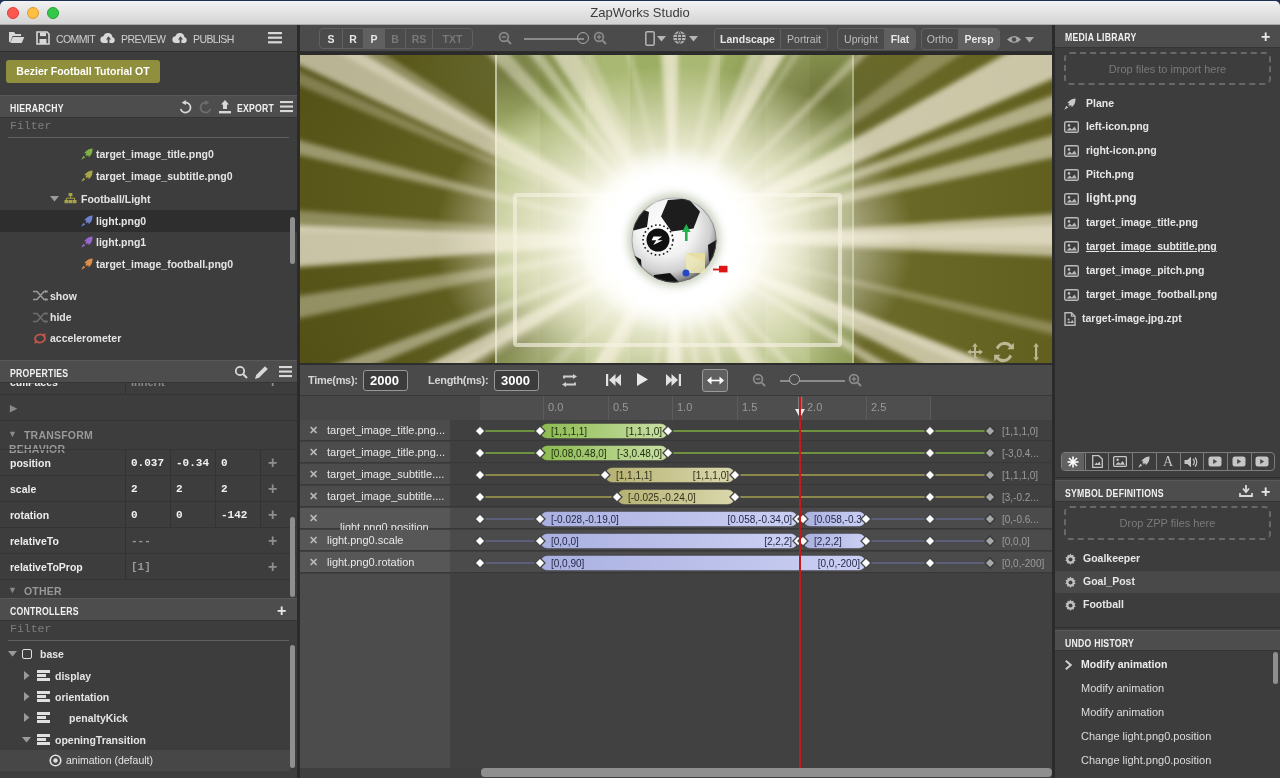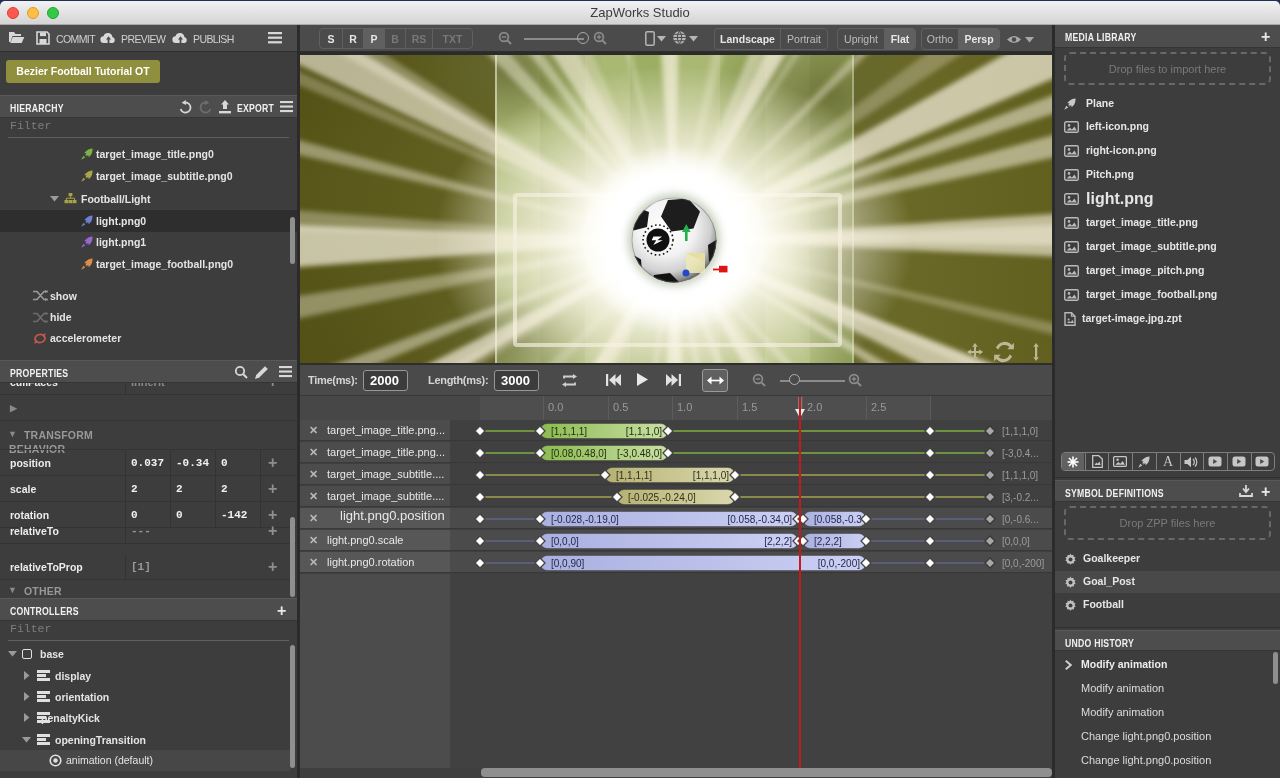--- a/index.html
+++ b/index.html
@@ -293,21 +293,21 @@
         <div class="plabel">rotation</div>
         <div class="pval" style="left:131px">0</div>
           <div class="pval" style="left:176px">0</div>
           <div class="pval" style="left:221px">-142</div>
         <div class="psep" style="left:125px"></div>
           <div class="psep" style="left:170px"></div>
           <div class="psep" style="left:215px"></div>
           <div class="psep" style="left:260px"></div>
         <div class="pplus">+</div>
       </div>
-      <div class="prow" style="top:135px;padding-left:36px;">
+      <div class="prow" style="top:145px;padding-left:36px;">
         <div class="plabel">relativeTo</div>
         <div class="pval" style="left:131px;color:#9a9a9a">---</div>
         <div class="psep" style="left:125px"></div>
         <div class="pplus">+</div>
       </div>
       <div class="prow" style="top:171px;">
         <div class="plabel">relativeToProp</div>
         <div class="pval" style="left:131px;color:#9a9a9a">[1]</div>
         <div class="psep" style="left:125px"></div>
         <div class="pplus">+</div>
@@ -351,21 +351,21 @@
       </svg>
       <div class="treetxt b" style="left:55px;top:638px">orientation</div>
       <svg class="ic" style="left:24px;top:661px" width="6" height="9" viewBox="0 0 6 9">
           <path d="M0 0v9L5.5 4.5z" fill="#9a9a9a"></path>
         </svg>
       <svg class="ic" style="left:37px;top:660px" width="13" height="11" viewBox="0 0 13 11">
         <rect x="0" y="0" width="13" height="3" fill="#e0e0e0"></rect>
           <rect x="0" y="4" width="9" height="3" fill="#e0e0e0"></rect>
           <rect x="0" y="8" width="13" height="3" fill="#e0e0e0"></rect>
       </svg>
-      <div class="treetxt b" style="left:41px;top:659px">penaltyKick</div>
+      <div class="treetxt b" style="left:69px;top:659px">penaltyKick</div>
       <svg class="ic" style="left:22px;top:685px" width="9" height="6" viewBox="0 0 9 6">
           <path d="M0 0h9L4.5 5.5z" fill="#9a9a9a"></path>
         </svg>
       <svg class="ic" style="left:37px;top:682px" width="13" height="11" viewBox="0 0 13 11">
         <rect x="0" y="0" width="13" height="3" fill="#e0e0e0"></rect>
           <rect x="0" y="4" width="9" height="3" fill="#e0e0e0"></rect>
           <rect x="0" y="8" width="13" height="3" fill="#e0e0e0"></rect>
       </svg>
       <div class="treetxt b" style="left:55px;top:681px">openingTransition</div>
       <svg class="ic" style="left:49px;top:702px" width="13" height="13" viewBox="0 0 13 13">
@@ -600,21 +600,21 @@
 <div class="abs" style="left:150px;top:44px;width:602px;height:21px;background:#404040;border-bottom:1px solid #383838"></div>
 <div class="abs" style="left:9px;top:48px;color:#b8b8b8;font-size:11px;font-weight:bold;">✕</div>
 <div class="abs" style="left:27px;top:48px;color:#e8e8e8;font-size:11px;white-space:nowrap;">target_image_subtitle....</div>
 <div class="abs" style="left:0;top:66px;width:150px;height:21px;background:#4c4c4c;border-bottom:1px solid #3a3a3a"></div>
 <div class="abs" style="left:150px;top:66px;width:602px;height:21px;background:#404040;border-bottom:1px solid #383838"></div>
 <div class="abs" style="left:9px;top:70px;color:#b8b8b8;font-size:11px;font-weight:bold;">✕</div>
 <div class="abs" style="left:27px;top:70px;color:#e8e8e8;font-size:11px;white-space:nowrap;">target_image_subtitle....</div>
 <div class="abs" style="left:0;top:88px;width:150px;height:21px;background:#575757;border-bottom:1px solid #3a3a3a"></div>
 <div class="abs" style="left:150px;top:88px;width:602px;height:21px;background:#4b4b4b;border-bottom:1px solid #383838"></div>
 <div class="abs" style="left:9px;top:92px;color:#b8b8b8;font-size:11px;font-weight:bold;">✕</div>
-<div class="abs" style="left:27px;top:88px;color:#e8e8e8;font-size:13px;white-space:nowrap;padding-left:13px;">light.png0.position</div>
+<div class="abs" style="left:27px;top:101px;color:#e8e8e8;font-size:11px;white-space:nowrap;padding-left:13px;">light.png0.position</div>
 <div class="abs" style="left:0;top:110px;width:150px;height:21px;background:#575757;border-bottom:1px solid #3a3a3a"></div>
 <div class="abs" style="left:150px;top:110px;width:602px;height:21px;background:#4b4b4b;border-bottom:1px solid #383838"></div>
 <div class="abs" style="left:9px;top:114px;color:#b8b8b8;font-size:11px;font-weight:bold;">✕</div>
 <div class="abs" style="left:27px;top:114px;color:#e8e8e8;font-size:11px;white-space:nowrap;">light.png0.scale</div>
 <div class="abs" style="left:0;top:132px;width:150px;height:21px;background:#575757;border-bottom:1px solid #3a3a3a"></div>
 <div class="abs" style="left:150px;top:132px;width:602px;height:21px;background:#4b4b4b;border-bottom:1px solid #383838"></div>
 <div class="abs" style="left:9px;top:136px;color:#b8b8b8;font-size:11px;font-weight:bold;">✕</div>
 <div class="abs" style="left:27px;top:136px;color:#e8e8e8;font-size:11px;white-space:nowrap;">light.png0.rotation</div>
 <div class="abs" style="left:0;top:154px;width:150px;height:194px;background:#4c4c4c"></div>
 <div class="abs" style="left:150px;top:154px;width:602px;height:194px;background:#414141"></div>
@@ -742,33 +742,33 @@
 <rect x="0.7" y="0.7" width="13.6" height="10.6" rx="1.5" fill="none" stroke="#b9b9b9" stroke-width="1.4"></rect>
 <circle cx="5" cy="4.4" r="1.3" fill="#b9b9b9"></circle>
 <path d="M2.5 9.5l3.2-3 2.2 2 2.6-3 2.3 4z" fill="#b9b9b9"></path>
 </svg>
 <div class="abs" style="left:31px;top:142px;font-size:10.5px;line-height:15px;font-weight:bold;color:#e6e6e6;white-space:nowrap;">Pitch.png</div>
 <svg class="ic" style="left:9px;top:168px" width="15" height="12" viewBox="0 0 15 12">
 <rect x="0.7" y="0.7" width="13.6" height="10.6" rx="1.5" fill="none" stroke="#b9b9b9" stroke-width="1.4"></rect>
 <circle cx="5" cy="4.4" r="1.3" fill="#b9b9b9"></circle>
 <path d="M2.5 9.5l3.2-3 2.2 2 2.6-3 2.3 4z" fill="#b9b9b9"></path>
 </svg>
-<div class="abs" style="left:31px;top:166px;font-size:16px;line-height:15px;font-weight:bold;color:#e6e6e6;white-space:nowrap;">light.png</div>
+<div class="abs" style="left:31px;top:166px;font-size:12px;line-height:15px;font-weight:bold;color:#e6e6e6;white-space:nowrap;">light.png</div>
 <svg class="ic" style="left:9px;top:192px" width="15" height="12" viewBox="0 0 15 12">
 <rect x="0.7" y="0.7" width="13.6" height="10.6" rx="1.5" fill="none" stroke="#b9b9b9" stroke-width="1.4"></rect>
 <circle cx="5" cy="4.4" r="1.3" fill="#b9b9b9"></circle>
 <path d="M2.5 9.5l3.2-3 2.2 2 2.6-3 2.3 4z" fill="#b9b9b9"></path>
 </svg>
 <div class="abs" style="left:31px;top:190px;font-size:10.5px;line-height:15px;font-weight:bold;color:#e6e6e6;white-space:nowrap;">target_image_title.png</div>
 <svg class="ic" style="left:9px;top:216px" width="15" height="12" viewBox="0 0 15 12">
 <rect x="0.7" y="0.7" width="13.6" height="10.6" rx="1.5" fill="none" stroke="#b9b9b9" stroke-width="1.4"></rect>
 <circle cx="5" cy="4.4" r="1.3" fill="#b9b9b9"></circle>
 <path d="M2.5 9.5l3.2-3 2.2 2 2.6-3 2.3 4z" fill="#b9b9b9"></path>
 </svg>
-<div class="abs" style="left:31px;top:214px;font-size:10.5px;line-height:15px;font-weight:bold;color:#e6e6e6;white-space:nowrap;">target_image_subtitle.png</div>
+<div class="abs" style="left:31px;top:214px;font-size:10.5px;line-height:15px;font-weight:bold;color:#e6e6e6;white-space:nowrap;text-decoration:underline;">target_image_subtitle.png</div>
 <svg class="ic" style="left:9px;top:240px" width="15" height="12" viewBox="0 0 15 12">
 <rect x="0.7" y="0.7" width="13.6" height="10.6" rx="1.5" fill="none" stroke="#b9b9b9" stroke-width="1.4"></rect>
 <circle cx="5" cy="4.4" r="1.3" fill="#b9b9b9"></circle>
 <path d="M2.5 9.5l3.2-3 2.2 2 2.6-3 2.3 4z" fill="#b9b9b9"></path>
 </svg>
 <div class="abs" style="left:31px;top:238px;font-size:10.5px;line-height:15px;font-weight:bold;color:#e6e6e6;white-space:nowrap;">target_image_pitch.png</div>
 <svg class="ic" style="left:9px;top:264px" width="15" height="12" viewBox="0 0 15 12">
 <rect x="0.7" y="0.7" width="13.6" height="10.6" rx="1.5" fill="none" stroke="#b9b9b9" stroke-width="1.4"></rect>
 <circle cx="5" cy="4.4" r="1.3" fill="#b9b9b9"></circle>
 <path d="M2.5 9.5l3.2-3 2.2 2 2.6-3 2.3 4z" fill="#b9b9b9"></path>

